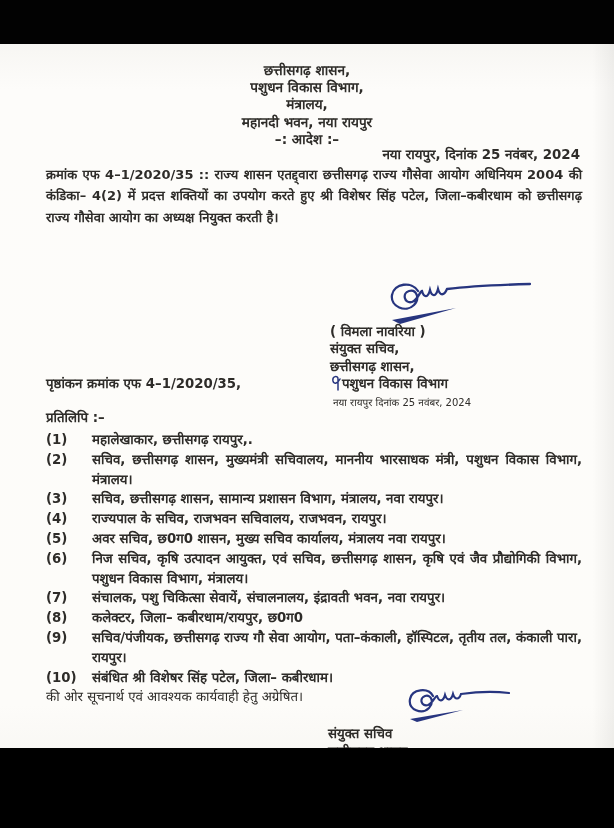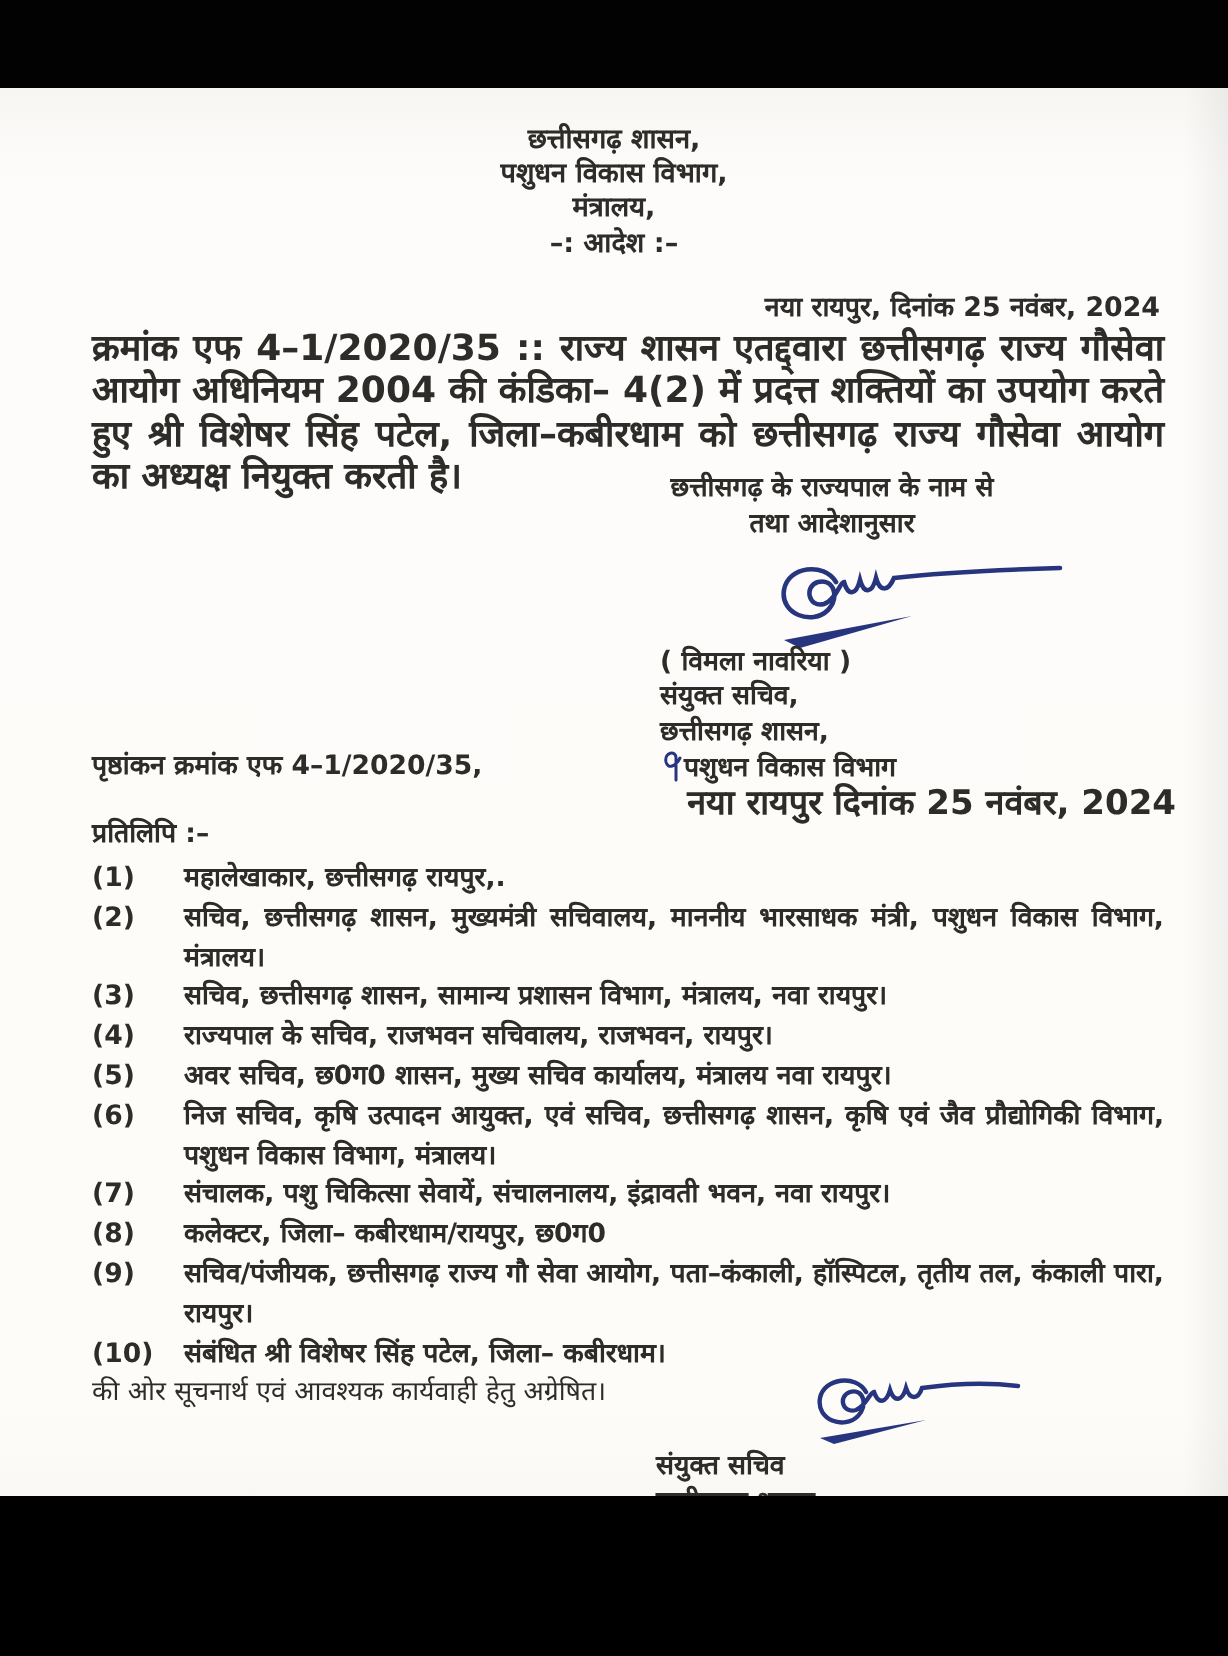--- a/index.html
+++ b/index.html
@@ -10,29 +10,29 @@
   .bar.bottom{top:795px;height:33px;border-top:1px solid #2c2c2c;}
   .paper{position:absolute;left:0;top:44px;width:614px;height:751px;
          background:linear-gradient(180deg,#f7f6f3 0%,#fdfcfa 6%,#fdfcf9 88%,#f5f4f0 100%);
          color:#2e2c29;font-weight:600;font-size:13.3px;line-height:19.8px;}
   .paper::after{content:"";position:absolute;right:0;top:0;width:22px;height:100%;
          background:linear-gradient(90deg,rgba(0,0,0,0),rgba(0,0,0,0.05));pointer-events:none;}
   .hdr{position:absolute;left:0;top:18px;width:614px;text-align:center;
        font-weight:700;font-size:13.6px;line-height:17.2px;}
   .dateline{position:absolute;right:34px;top:101px;font-weight:700;font-size:13.4px;text-align:center;}
   .order-par{position:absolute;left:46px;top:120px;width:536px;text-align:justify;
-       font-weight:700;font-size:18px;line-height:21.4px;}
+       font-weight:700;font-size:13px;line-height:21.4px;}
   .by-order{position:absolute;left:298px;top:192px;width:236px;text-align:center;
        font-weight:700;line-height:18px;}
   .sig1{position:absolute;left:384px;top:234px;width:150px;height:50px;}
   .sig2{position:absolute;left:403px;top:641px;width:110px;height:40px;}
   .signatory-top{position:absolute;left:330px;top:279px;width:215px;
        font-weight:700;line-height:17.4px;}
-  .sig-dateline{position:absolute;left:333px;top:349px;width:255px;text-align:right;
-       font-weight:700;font-size:17px;white-space:nowrap;}
+  .sig-dateline{position:absolute;left:333px;top:349px;width:255px;text-align:left;
+       font-weight:400;font-size:10px;white-space:nowrap;}
   .endorse-no{position:absolute;left:46px;top:330px;font-weight:700;}
   .copy-label{position:absolute;left:46px;top:364px;font-weight:700;}
   .copy-list{position:absolute;left:46px;top:386px;width:536px;}
   .li{display:flex;}
   .no{flex:0 0 46px;}
   .tx{flex:1;text-align:justify;}
   .fwd{font-weight:400;}
   .signatory-bottom{position:absolute;left:328px;top:681px;width:180px;text-align:left;
        font-weight:700;line-height:17.6px;}
   .tick{position:relative;display:inline-block;width:11px;height:16px;vertical-align:-3px;
@@ -44,31 +44,28 @@
 
 <div class="frame">
   <div class="bar top"></div>
 
   <div class="paper">
 
     <div class="hdr">
       <div>छत्तीसगढ़ शासन,</div>
       <div>पशुधन विकास विभाग,</div>
       <div>मंत्रालय,</div>
+      <div>महानदी भवन, नया रायपुर</div>
       <div>–: आदेश :–</div>
     </div>
 
     <div class="dateline">नया रायपुर, दिनांक 25 नवंबर, 2024</div>
 
     <div class="order-par">क्रमांक एफ 4–1/2020/35 :: राज्य शासन एतद्द्वारा छत्तीसगढ़ राज्य गौसेवा आयोग अधिनियम 2004 की कंडिका– 4(2) में प्रदत्त शक्तियों का उपयोग करते हुए श्री विशेषर सिंह पटेल, जिला–कबीरधाम को छत्तीसगढ़ राज्य गौसेवा आयोग का अध्यक्ष नियुक्त करती है।</div>
 
-    <div class="by-order">
-      <div>छत्तीसगढ़ के राज्यपाल के नाम से</div>
-      <div>तथा आदेशानुसार</div>
-    </div>
 
     <div class="sig1">
       <svg width="150" height="50" viewBox="0 0 150 50">
         <path d="M34 13 C28 3 10 5 8 17 C6 29 22 35 30 27 C36 21 33 11 25 13 C18 15 20 26 28 24 C34 22 36 13 38 13 C40 20 44 20 46 12 C48 19 52 19 54 11 C56 18 60 18 63 11 C80 9 112 7 146 6" fill="none" stroke="#27357f" stroke-width="2.3" stroke-linecap="round"></path>
         <path d="M8 42 L72 30 L16 46 Z" fill="#27357f"></path>
       </svg>
     </div>
 
     <div class="signatory-top">
       <div>( विमला नावरिया )</div>

